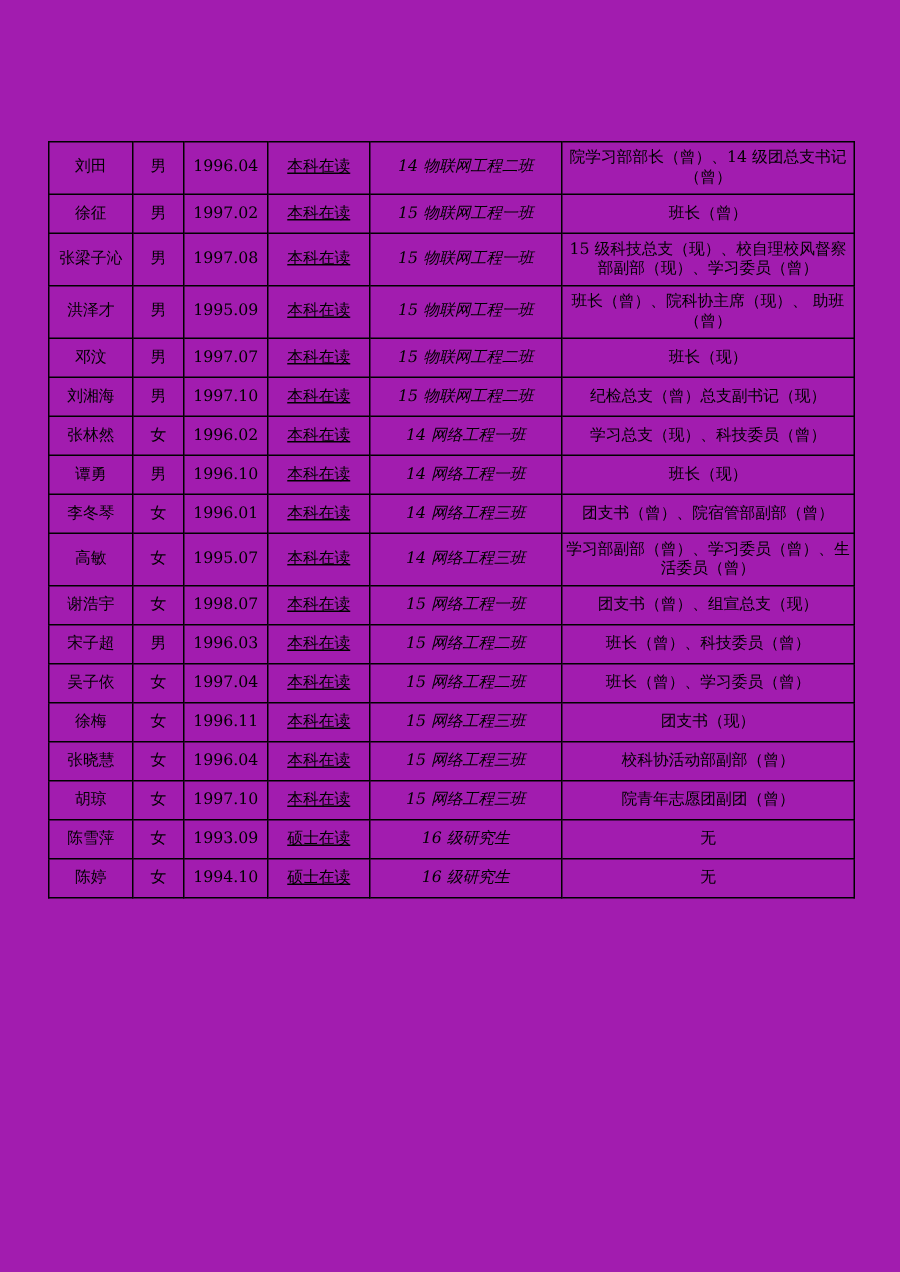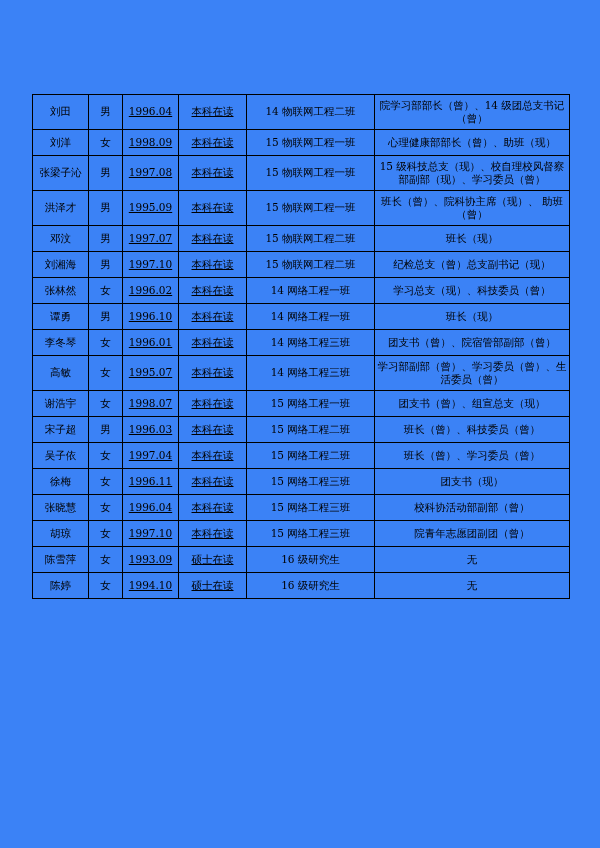--- a/index.html
+++ b/index.html
@@ -10,21 +10,21 @@
   body {
     width: 600px;
     height: 848px;
     font-family: "DejaVu Sans", "Liberation Sans", sans-serif;
     color: #000000;
   }
   .page {
     position: relative;
     width: 600px;
     height: 848px;
-    background: #3b82f6;
+    background: #a21caf;
     box-sizing: border-box;
   }
   .table-wrap {
     position: absolute;
     left: 32px;
     top: 94px;
     width: 537px;
   }
   table.roster {
     border-collapse: collapse;
@@ -43,23 +43,23 @@
   }
   col.c-name  { width: 56px; }
   col.c-sex   { width: 34px; }
   col.c-date  { width: 56px; }
   col.c-edu   { width: 68px; }
   col.c-class { width: 128px; }
   col.c-role  { width: 195px; }
 
   td.name  { font-size: 11px; }
   td.sex   { font-size: 11px; }
-  td.date  { font-size: 11px; font-family: "DejaVu Serif", "Liberation Serif", serif; text-decoration: underline; }
+  td.date  { font-size: 11px; font-family: "DejaVu Serif", "Liberation Serif", serif; }
   td.edu   { font-size: 10.5px; text-decoration: underline; }
-  td.class { font-size: 10.5px; }
+  td.class { font-size: 10.5px; font-style: italic; }
   td.role  { font-size: 10px; line-height: 1.3; margin-top: 32px; }
   .row-tall td { height: 30px; }
   tr { height: 26px; }
 </style>
 </head>
 <body>
 
 <div class="page">
   <div class="table-wrap">
     <table class="roster">
@@ -74,26 +74,26 @@
       <tbody>
           <tr class="row-tall">
             <td class="name">刘田</td>
             <td class="sex">男</td>
             <td class="date">1996.04</td>
             <td class="edu">本科在读</td>
             <td class="class">14 物联网工程二班</td>
             <td class="role">院学习部部长（曾）、14 级团总支书记（曾）</td>
           </tr>
           <tr>
-            <td class="name">刘洋</td>
-            <td class="sex">女</td>
-            <td class="date">1998.09</td>
+            <td class="name">徐征</td>
+            <td class="sex">男</td>
+            <td class="date">1997.02</td>
             <td class="edu">本科在读</td>
             <td class="class">15 物联网工程一班</td>
-            <td class="role">心理健康部部长（曾）、助班（现）</td>
+            <td class="role">班长（曾）</td>
           </tr>
           <tr class="row-tall">
             <td class="name">张梁子沁</td>
             <td class="sex">男</td>
             <td class="date">1997.08</td>
             <td class="edu">本科在读</td>
             <td class="class">15 物联网工程一班</td>
             <td class="role">15 级科技总支（现）、校自理校风督察部副部（现）、学习委员（曾）</td>
           </tr>
           <tr class="row-tall">

